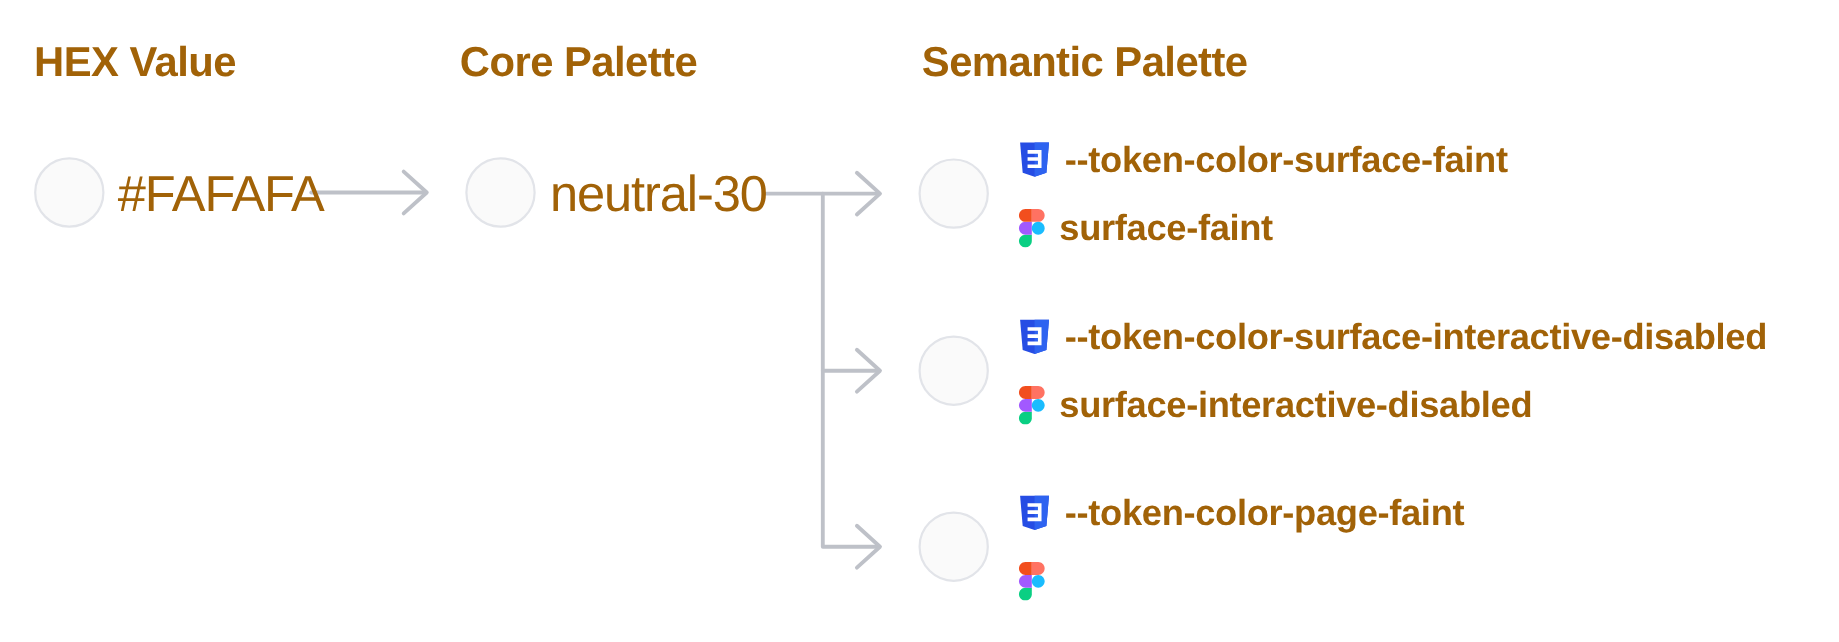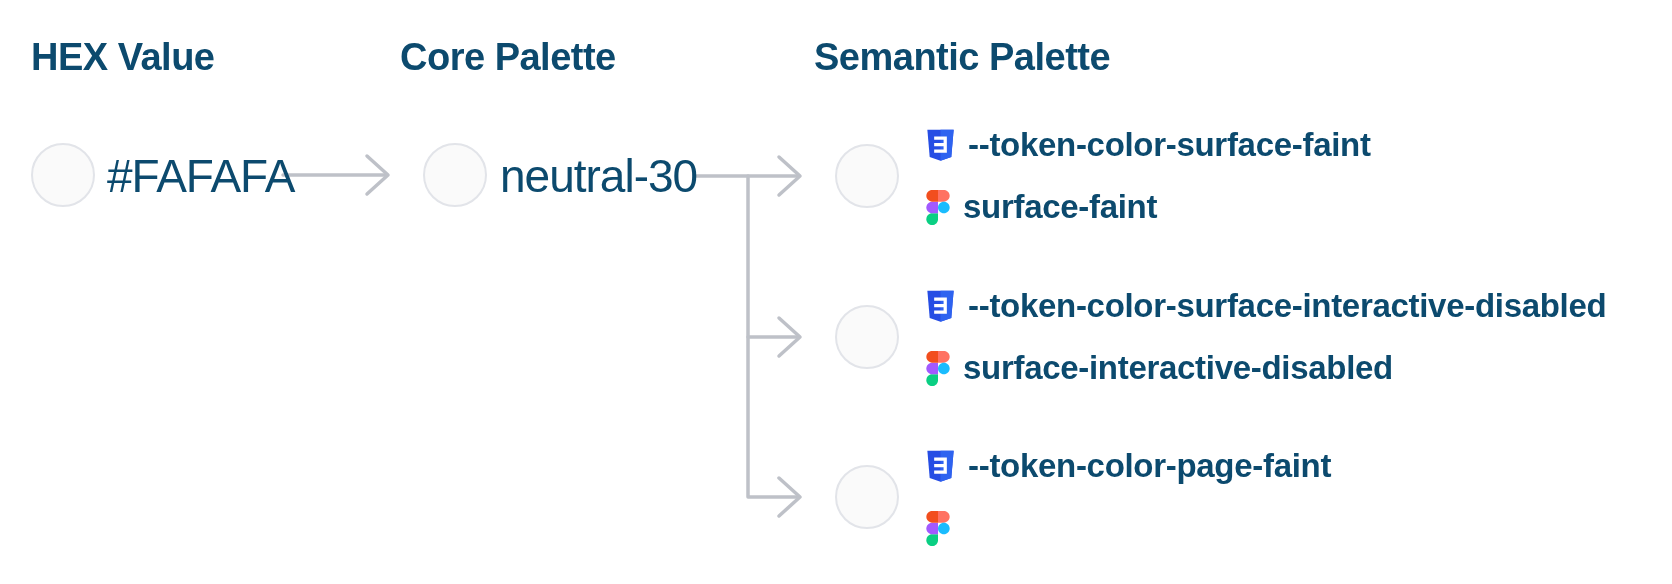--- a/index.html
+++ b/index.html
@@ -3,21 +3,21 @@
 <meta charset="utf-8">
 <style>
   html, body { margin: 0; padding: 0; background: #ffffff; }
   .canvas {
     position: relative;
     width: 1672px;
     height: 584px;
     background: #ffffff;
     overflow: hidden;
     font-family: "Liberation Sans", sans-serif;
-    color: #0c4a6e;
+    color: #a16207;
   }
   .connectors {
     position: absolute;
     left: 0; top: 0;
     width: 1672px; height: 584px;
     pointer-events: none;
   }
   .connectors path {
     fill: none;
     stroke: #bec1c8;
@@ -27,22 +27,22 @@
   }
   .col-header {
     position: absolute;
     top: 36px;
     font-size: 38px;
     font-weight: 700;
     letter-spacing: -0.5px;
     white-space: nowrap;
   }
   .hdr-hex { left: 31px; }
-  .hdr-core { left: 400px; text-align: center; }
-  .hdr-semantic { left: 814px; }
+  .hdr-core { left: 418px; text-align: center; }
+  .hdr-semantic { left: 838px; }
   .swatch {
     position: absolute;
     width: 64px;
     height: 64px;
     border-radius: 50%;
     border: 2px solid #e2e4e9;
     box-sizing: border-box;
     background: #fafafa;
   }
   .sw-hex  { left: 31px;  top: 143px; }

